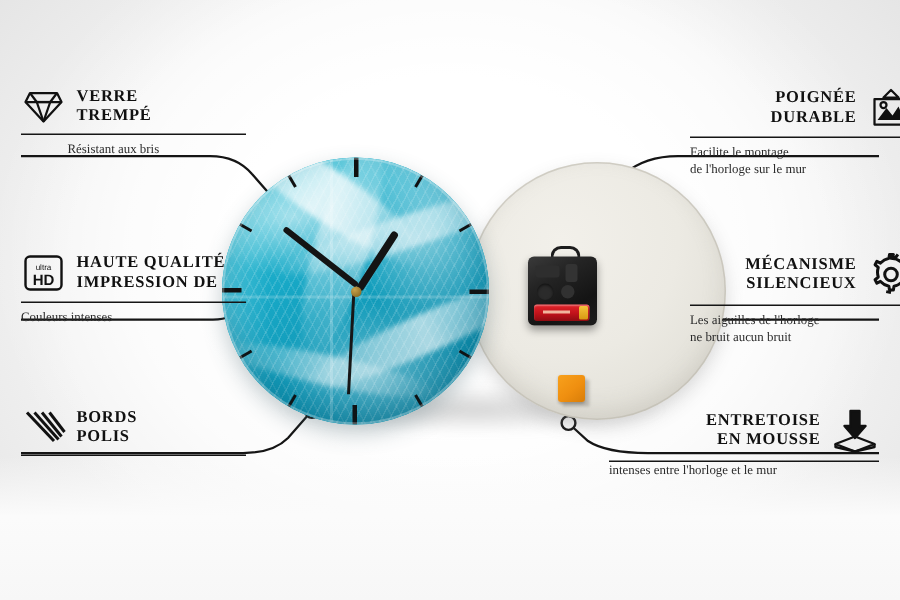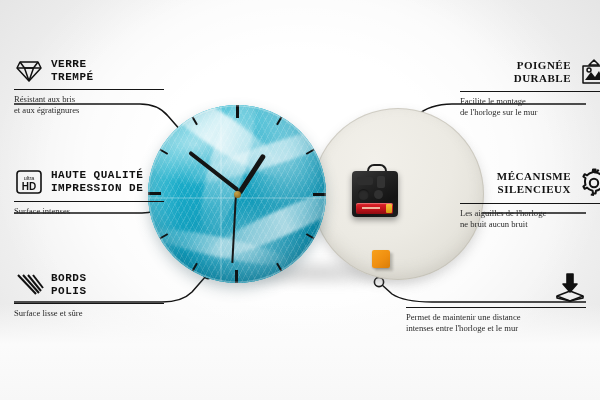--- a/index.html
+++ b/index.html
@@ -132,21 +132,21 @@
   }
   .cal-sub{
     font-size:8.6px;line-height:10.6px;color:#2a2a2a;
     font-family:"Liberation Serif", serif;
   }
   .rule{height:1.4px;background:#151515;}
   .ico{color:#4c1d95;}
 
   .left .cal-head{display:flex;align-items:center;gap:7px;justify-content:flex-start;}
   .right .cal-head{display:flex;align-items:center;gap:7px;justify-content:flex-end;}
-  .left .cal-title{text-align:left;font-family:Liberation Mono, monospace;}
+  .left .cal-title{text-align:left;}
   .right .cal-title{text-align:right;}
   .left .cal-sub{text-align:left;}
   .right .cal-sub{text-align:left;}
 
   svg{display:block;}
   .lines-svg{position:absolute;left:0;top:0;width:600px;height:400px;pointer-events:none;}
 </style>
 </head>
 <body>
 
@@ -274,61 +274,59 @@
             <path d="M10.5,10 L19.5,10"></path>
           </g>
         </svg>
       </span>
       <div>
         <div class="cal-title">VERRE</div>
         <div class="cal-title">TREMPÉ</div>
       </div>
     </div>
     <div class="rule" style="margin-top:5px;width:150px;"></div>
-    <div class="cal-sub" style="margin-top:4px;">Résistant aux bris</div>
-    <div class="cal-sub">et aux égratignures</div>
+    <div class="cal-sub" style="margin-top:4px;margin-left:31px;">Résistant aux bris</div>
   </div>
 
   <div class="cal left" style="left:14px;top:168px;width:150px;">
     <div class="cal-head">
       <span class="ico">
         <svg width="30" height="28" viewBox="0 0 30 28">
           <rect x="3" y="3" width="24" height="22" rx="3" fill="none" stroke="#111" stroke-width="1.6"></rect>
           <text x="15" y="12" font-family="Liberation Sans, sans-serif" font-size="5.4" text-anchor="middle" fill="#111">ultra</text>
           <text x="15" y="22" font-family="Liberation Sans, sans-serif" font-size="10" font-weight="bold" text-anchor="middle" fill="#111">HD</text>
         </svg>
       </span>
       <div>
         <div class="cal-title">HAUTE QUALITÉ</div>
         <div class="cal-title">IMPRESSION DE</div>
       </div>
     </div>
     <div class="rule" style="margin-top:5px;width:150px;"></div>
-    <div class="cal-sub" style="margin-top:4px;">Surface intenses</div>
+    <div class="cal-sub" style="margin-top:4px;">Couleurs intenses</div>
   </div>
 
   <div class="cal left" style="left:14px;top:272px;width:150px;">
     <div class="cal-head">
       <span class="ico">
         <svg width="30" height="26" viewBox="0 0 30 26">
           <g stroke="#111" stroke-width="2" stroke-linecap="butt">
             <path d="M4,3 L22,22"></path>
             <path d="M9,3 L25,21"></path>
             <path d="M14,3 L27,19"></path>
             <path d="M19,3 L29,16"></path>
           </g>
         </svg>
       </span>
       <div>
         <div class="cal-title">BORDS</div>
         <div class="cal-title">POLIS</div>
       </div>
     </div>
     <div class="rule" style="margin-top:5px;width:150px;"></div>
-    <div class="cal-sub" style="margin-top:4px;">Surface lisse et sûre</div>
     <div class="cal-sub"></div>
   </div>
 
   <div class="cal right" style="left:460px;top:58px;width:150px;">
     <div class="cal-head">
       <div>
         <div class="cal-title">POIGNÉE</div>
         <div class="cal-title">DURABLE</div>
       </div>
       <span class="ico">
@@ -375,28 +373,31 @@
         </svg>
       </span>
     </div>
     <div class="rule" style="margin-top:5px;width:150px;"></div>
     <div class="cal-sub" style="margin-top:4px;">Les aiguilles de l'horloge</div>
     <div class="cal-sub">ne bruit aucun bruit</div>
   </div>
 
   <div class="cal right" style="left:406px;top:272px;width:180px;">
     <div class="cal-head">
+      <div>
+        <div class="cal-title">ENTRETOISE</div>
+        <div class="cal-title">EN MOUSSE</div>
+      </div>
       <span class="ico">
         <svg width="32" height="30" viewBox="0 0 32 30">
           <g fill="none" stroke="#111" stroke-width="1.6" stroke-linejoin="round">
             <path d="M13,2 L19,2 L19,12 L23,12 L16,20 L9,12 L13,12 Z" fill="#111"></path>
             <path d="M16,19 L29,24 L16,29 L3,24 Z"></path>
             <path d="M3,24 L3,26 L16,29 M29,24 L29,26 L16,29"></path>
           </g>
         </svg>
       </span>
     </div>
     <div class="rule" style="margin-top:5px;width:180px;"></div>
-    <div class="cal-sub" style="margin-top:4px;">Permet de maintenir une distance</div>
     <div class="cal-sub">intenses entre l'horloge et le mur</div>
   </div>
 
 </div>
 
 </body></html>

